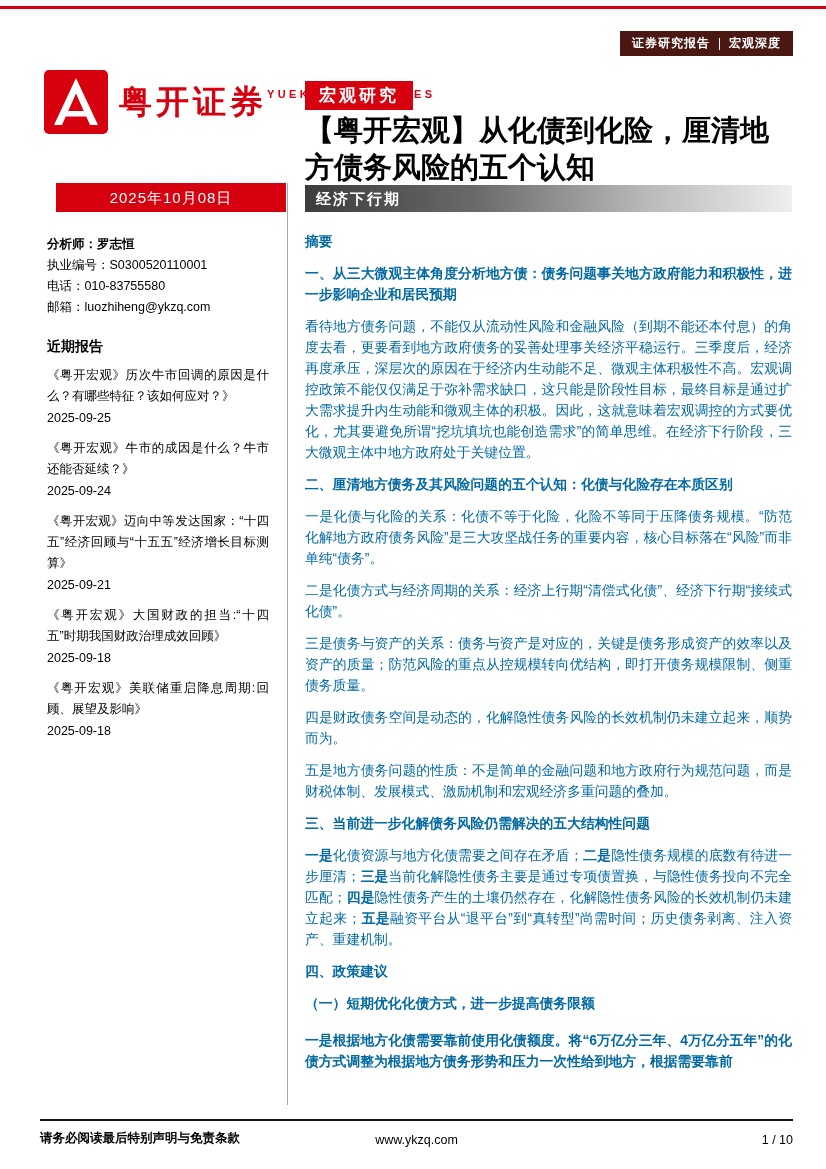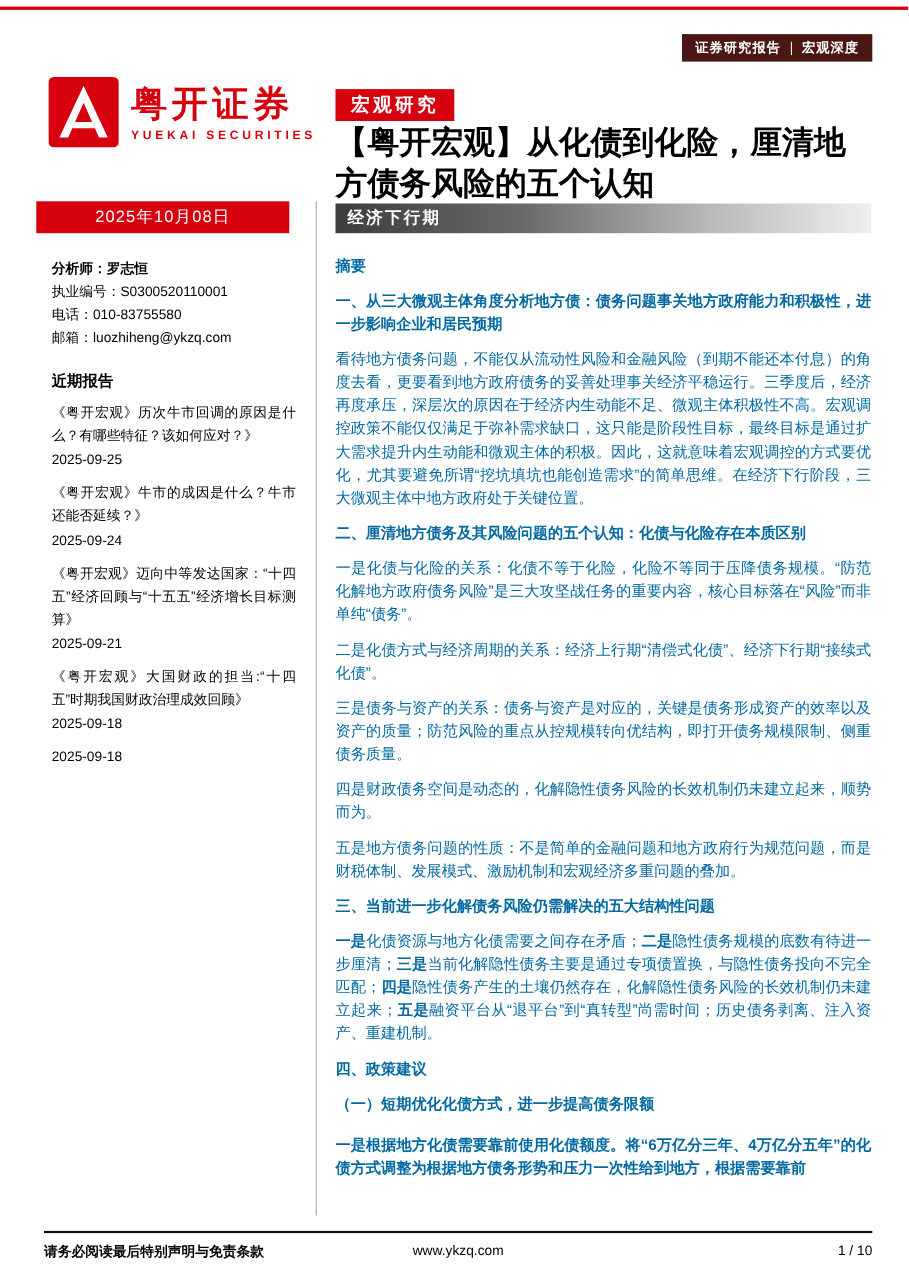--- a/index.html
+++ b/index.html
@@ -13,26 +13,26 @@
 
   .header-badge {
     position:absolute; top:31px; right:33px; height:25px; padding:0 12px;
     background:var(--header-badge-bg,#4a1712); color:#fff; font-size:12px; font-weight:bold;
     display:flex; align-items:center; gap:9px; letter-spacing:1px;
   }
   .hb-divider { width:1px; height:12px; background:#fff; display:inline-block; }
 
   .logo { position:absolute; top:70px; left:44px; display:flex; align-items:center; gap:11px; }
   .logo-icon svg { display:block; }
-  .logo-text { display:flex; flex-direction:column; }
+  .logo-text { display:flex; flex-direction:row; }
   .logo-cn { font-size:33px; font-weight:bold; color:var(--brand-red,#d7000f); letter-spacing:4px; line-height:1.15; }
   .logo-en { font-size:11px; font-weight:bold; color:var(--brand-red,#d7000f); letter-spacing:3.4px; margin-top:5px; }
 
   .date-bar {
-    position:absolute; top:183px; left:33px; width:230px; height:29px;
+    position:absolute; top:183px; left:56px; width:230px; height:29px;
     background:var(--brand-red,#d7000f); color:#fff; font-size:15px;
     text-align:center; line-height:29px; letter-spacing:1px;
   }
 
   .v-divider { position:absolute; left:287px; top:183px; width:1px; height:922px; background:#a8a8a8; }
 
   .sidebar { position:absolute; top:234px; left:47px; width:222px; }
   .analyst div { font-size:12.5px; line-height:21px; }
   .a-name { font-weight:bold; }
   .recent-title { font-weight:bold; font-size:14px; margin-top:20px; }
@@ -60,21 +60,21 @@
     font-size:13.8px; line-height:21px; text-align:justify; color:#0369a1;
   }
   .body > div { margin-bottom:11px; }
   .h { font-weight:bold; }
   .hp { font-weight:bold;margin-top:16px; }
   .seg-bold { font-weight:bold; }
 
   .footer {
     position:absolute; top:1119px; left:40px; width:753px;
     border-top:2px solid #111; padding-top:9px;
-    display:flex; align-items:flex-start; font-size:12.5px;
+    display:flex; align-items:flex-end; font-size:12.5px;
   }
   .f-left { flex:1; font-weight:bold; }
   .f-mid  { flex:1; text-align:center; }
   .f-right{ flex:1; text-align:right; }
 </style>
 </head>
 <body>
 
 <div class="page">
 
@@ -124,20 +124,21 @@
     </div>
     <div class="report-item">
       <div class="r-title">《粤开宏观》迈向中等发达国家：“十四五”经济回顾与“十五五”经济增长目标测算》</div>
       <div class="r-date">2025-09-21</div>
     </div>
     <div class="report-item">
       <div class="r-title">《粤开宏观》大国财政的担当:“十四五”时期我国财政治理成效回顾》</div>
       <div class="r-date">2025-09-18</div>
     </div>
     <div class="report-item">
+      <div class="r-title">《粤开宏观》美联储重启降息周期:回顾、展望及影响》</div>
       <div class="r-date">2025-09-18</div>
     </div>
   </div>
 
   <div class="macro-badge">宏观研究</div>
 
   <div class="title">【粤开宏观】从化债到化险，厘清地方债务风险的五个认知</div>
 
   <div class="highlights-bar">
     <span>经济下行期</span>

